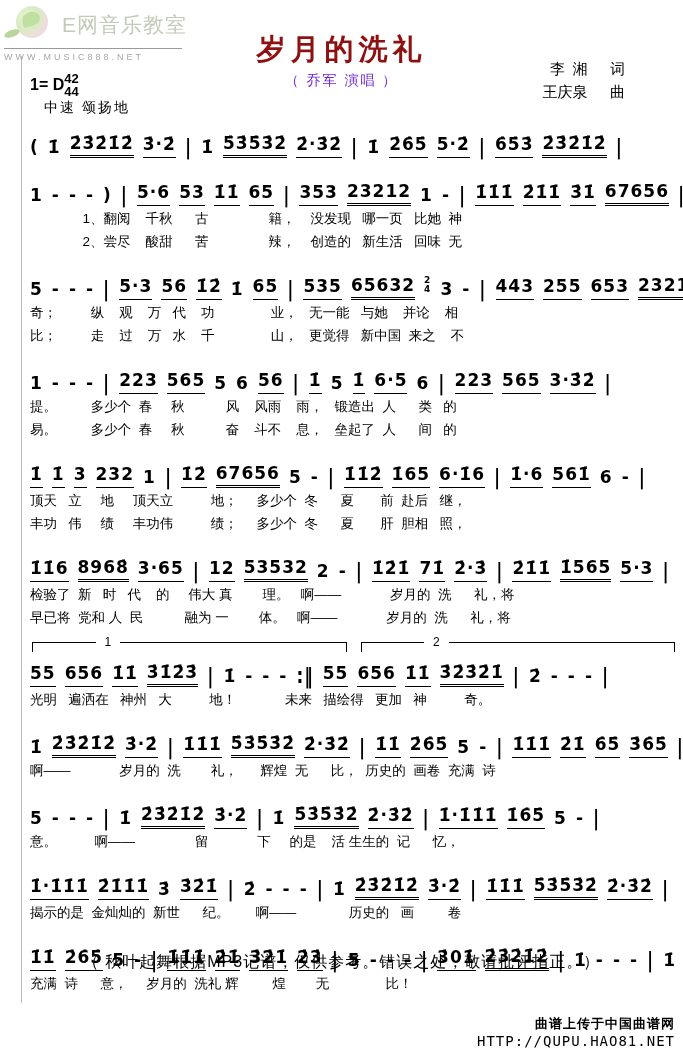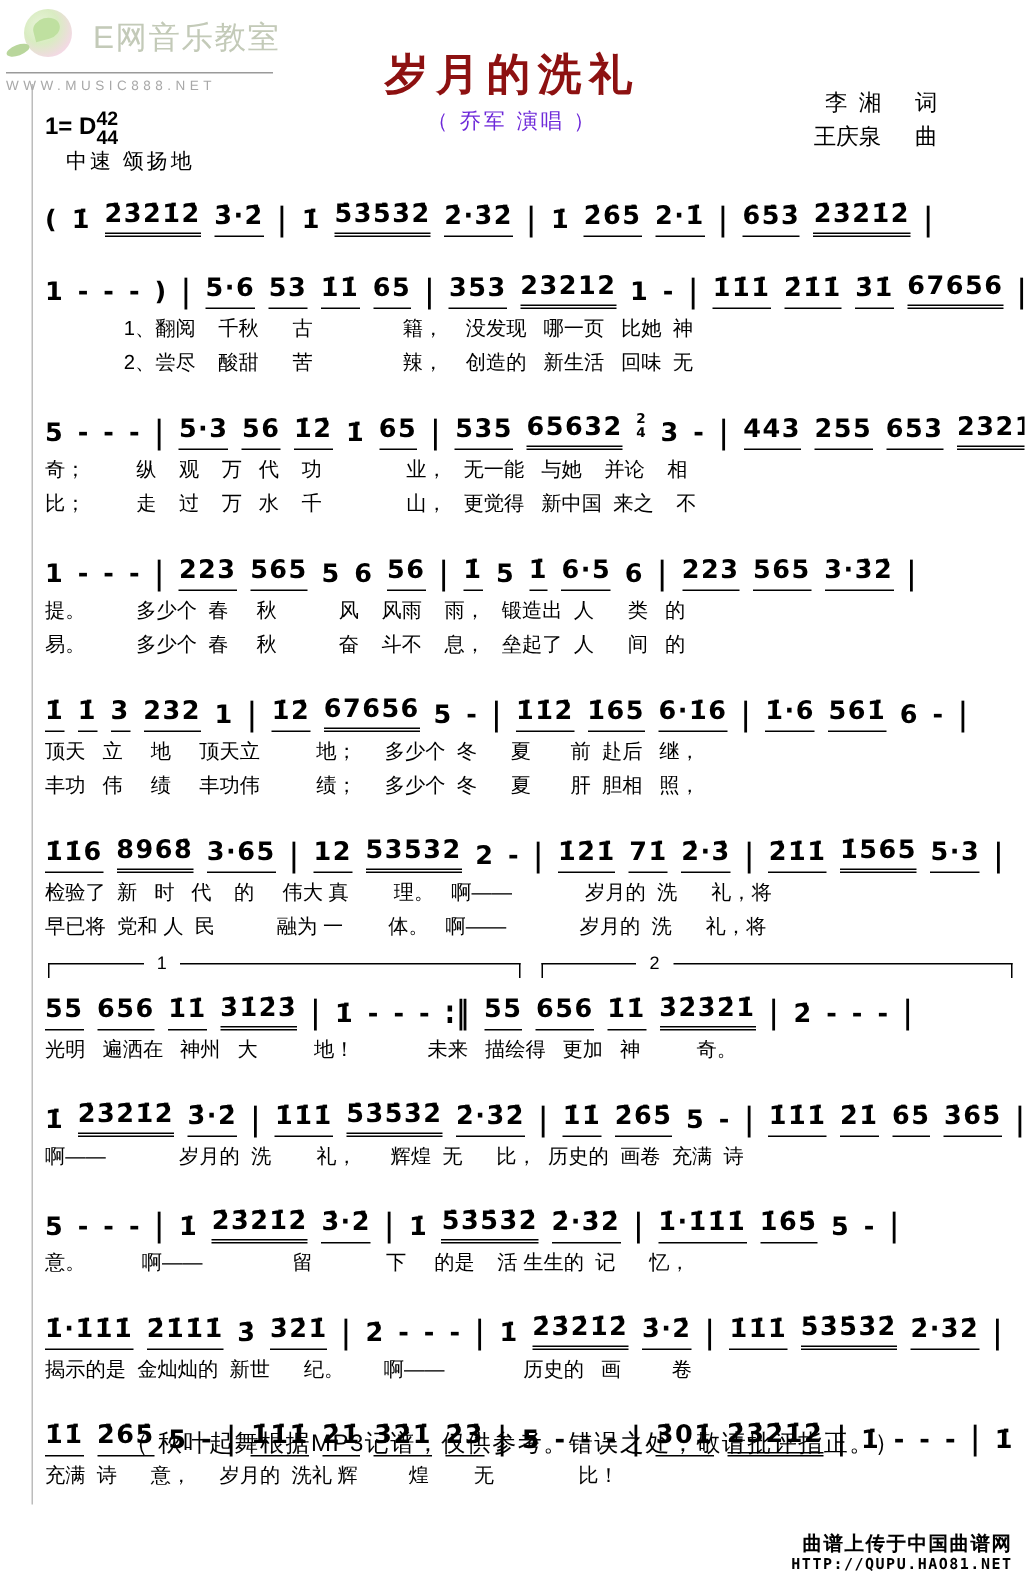--- a/index.html
+++ b/index.html
@@ -51,21 +51,21 @@
   .meter i{font-style:normal;}
   .lyrics{white-space:pre;font-size:13.5px;line-height:21px;margin-top:2px;}
   
   .volta-row{display:flex;gap:14px;margin:0 2px 0 2px;height:11px;}
   .vbracket{flex:1;position:relative;border-top:1px solid #000;border-left:1px solid #000;border-right:1px solid #000;height:9px;}
   .vlabel{position:absolute;top:-8px;left:20%;background:#fff;padding:0 9px;font-size:12px;}
   
   .note-line{position:absolute;left:0;right:0;top:952px;text-align:center;font-size:16px;letter-spacing:1px;}
   .site-credit{position:absolute;right:8px;bottom:6px;text-align:right;}
   .site-credit .l1{font-size:13px;font-weight:bold;letter-spacing:1px;}
-  .site-credit .l2{font-size:10px;font-weight:bold;letter-spacing:1px;font-family:"DejaVu Sans Mono",monospace;}
+  .site-credit .l2{font-size:14px;font-weight:normal;letter-spacing:1px;font-family:"DejaVu Sans Mono",monospace;}
 </style>
 </head>
 <body>
 
 <div class="page">
 
   <div class="left-rule"></div>
 
   <div class="logo-block">
     <div class="logo-row">
@@ -106,21 +106,21 @@
           <span class="tok">1̇</span>
           <span class="tok u2">2̇3̇2̇1̇2̇</span>
           <span class="tok u1">3̇·2̇</span>
           <span class="tok bar">|</span>
           <span class="tok">1̇</span>
           <span class="tok u2">5̇3̇5̇3̇2̇</span>
           <span class="tok u1">2̇·3̇2̇</span>
           <span class="tok bar">|</span>
           <span class="tok">1̇</span>
           <span class="tok u1">2̇6̇5̇</span>
-          <span class="tok u1">2·1̇</span>
+          <span class="tok u1">5·2̇</span>
           <span class="tok bar">|</span>
           <span class="tok u1">6̇5̇3̇</span>
           <span class="tok u2">2̇3̇2̇1̇2̇</span>
           <span class="tok bar">|</span>
         </div>
       </div>
       <div class="system">
         <div class="music">
           <span class="tok">1</span>
           <span class="tok">-</span>

